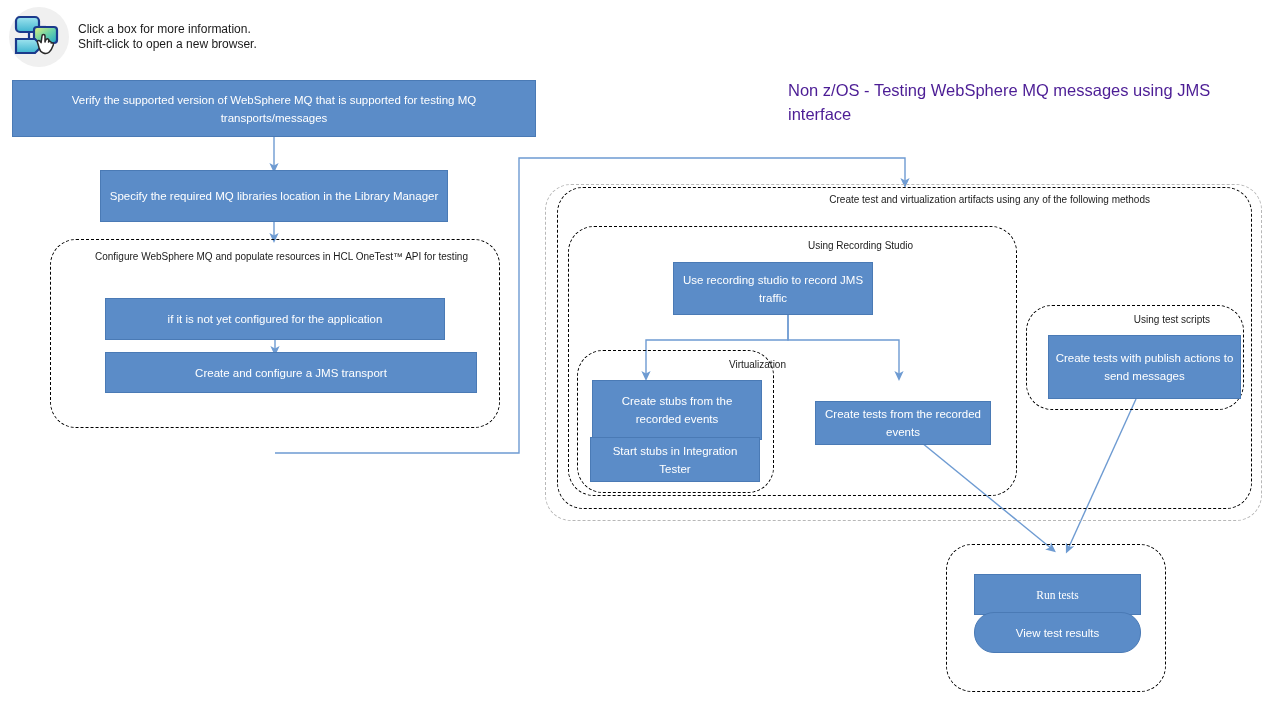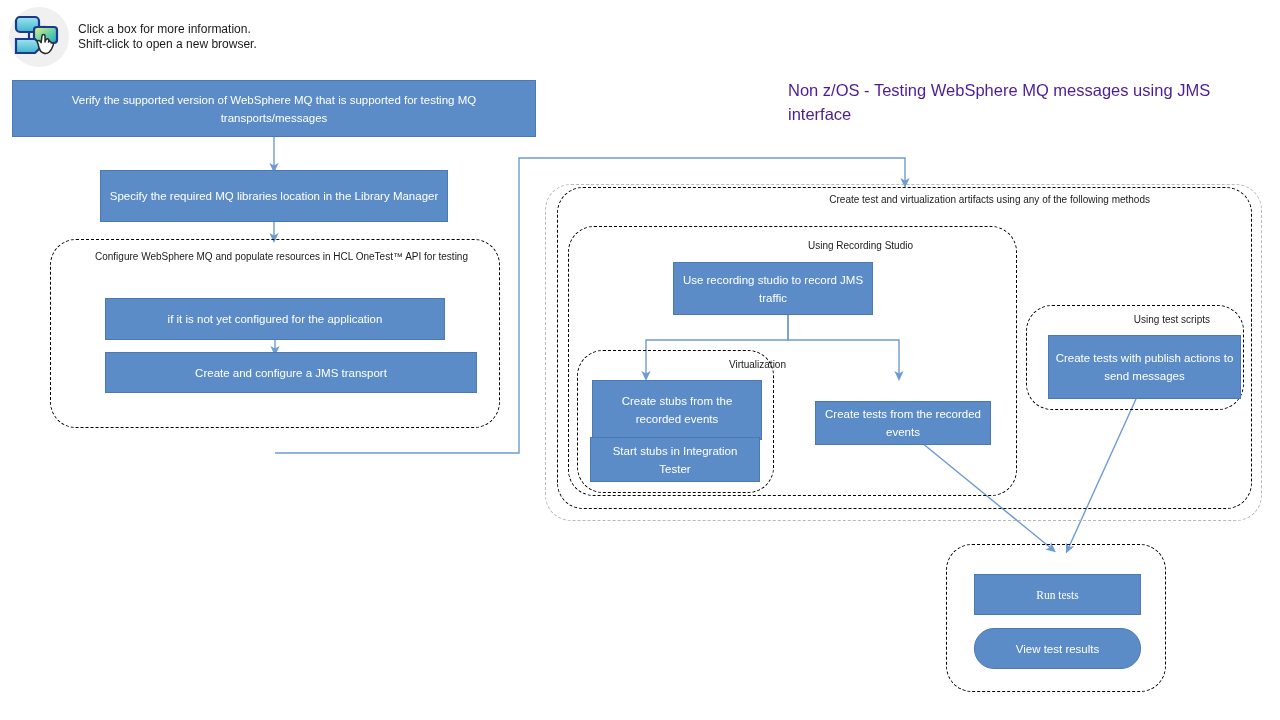--- a/index.html
+++ b/index.html
@@ -189,15 +189,15 @@
 
   <div class="group" style="left:1026px; top:305px; width:218px; height:105px;"></div>
   <div class="group-label" style="left:1060px; top:312px; width:150px;">Using test scripts</div>
 
   <div class="node" style="left:1048px; top:335px; width:193px; height:64px;">Create tests with publish actions to send messages</div>
 
   <div class="group" style="left:946px; top:544px; width:220px; height:148px;"></div>
 
   <div class="node" style="left:974px; top:574px; width:167px; height:41px;font-family:Liberation Serif, serif;">Run tests</div>
 
-  <div class="node" style="left:974px; top:628px; width:167px; height:41px;border-radius:20px;">View test results</div>
+  <div class="node" style="left:974px; top:612px; width:167px; height:41px;border-radius:20px;">View test results</div>
 
 </div>
 
 </body></html>

